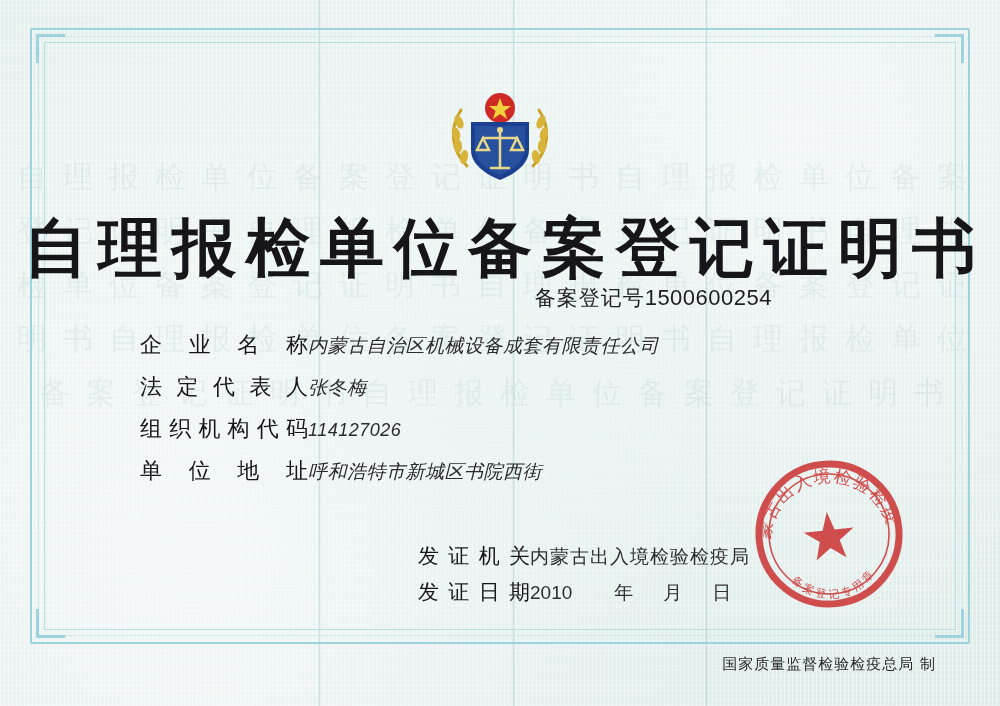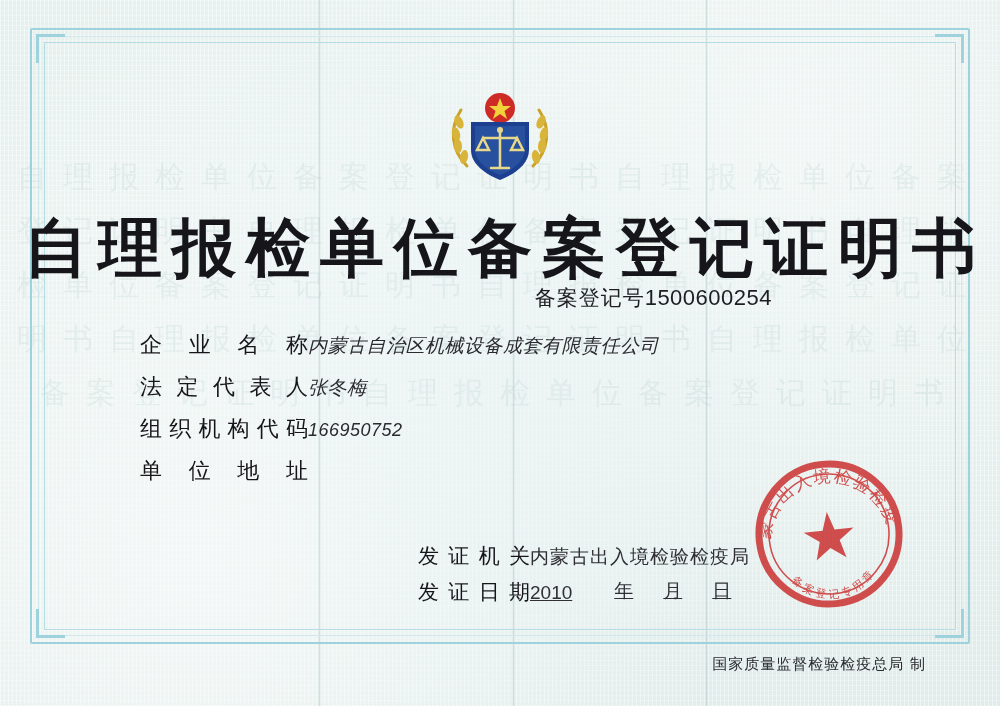--- a/index.html
+++ b/index.html
@@ -189,44 +189,43 @@
     justify-content: space-between;
   }
   .issue-value {
     font-family: "DejaVu Sans", sans-serif;
     font-size: 19px;
     color: #2f2f35;
     letter-spacing: 1px;
   }
   .date-line {
     display: flex;
-    align-items: flex-end;
+    align-items: center;
     font-family: "DejaVu Sans", sans-serif;
     font-size: 19px;
     color: #2f2f35;
-    text-decoration: underline;
   }
   .date-line .y { font-family: "Liberation Sans", sans-serif; }
   .date-line .gap { display: inline-block; width: 42px; }
   .date-line .gap2 { display: inline-block; width: 30px; }
 
   
   .seal {
     position: absolute;
     right: 86px;
     bottom: 88px;
     width: 170px;
     height: 168px;
     pointer-events: none;
   }
 
   
   .maker {
     position: absolute;
-    right: 74px;
+    right: 64px;
     bottom: 32px;
     font-family: "DejaVu Sans", sans-serif;
     font-size: 15px;
     color: #2a2a2f;
     letter-spacing: 1px;
   }
   
   .watermark {
     position: absolute;
     left: 0; right: 0;
@@ -333,30 +332,31 @@
 
     <div class="field-row">
       <div class="field-label">
         <span class="ch">组</span>
           <span class="ch">织</span>
           <span class="ch">机</span>
           <span class="ch">构</span>
           <span class="ch">代</span>
           <span class="ch">码</span>
       </div>
-      <div class="field-value num">166950752</div>
+      <div class="field-value num">114127026</div>
     </div>
 
     <div class="field-row">
       <div class="field-label">
         <span class="ch">单</span>
           <span class="ch">位</span>
           <span class="ch">地</span>
           <span class="ch">址</span>
       </div>
+      <div class="field-value">呼和浩特市新城区书院西街</div>
     </div>
 
   </div>
 
   <div class="issue-block">
     <div class="issue-row">
       <div class="issue-label">
         <span>发</span>
           <span>证</span>
           <span>机</span>

